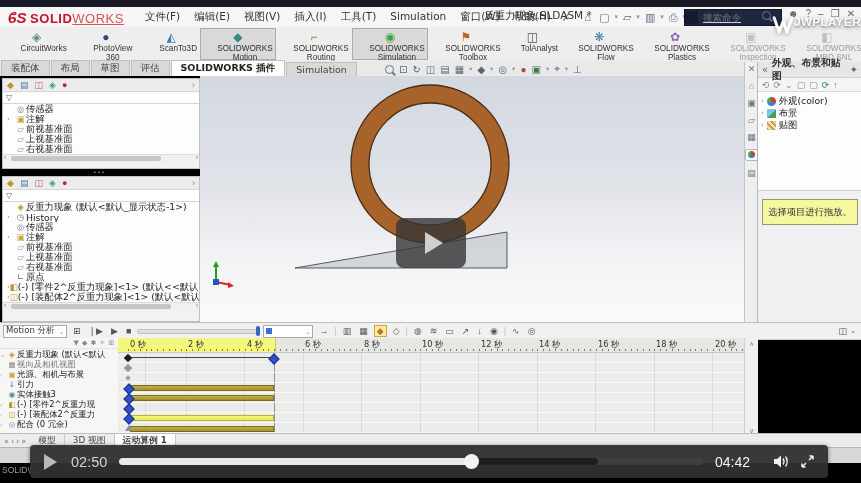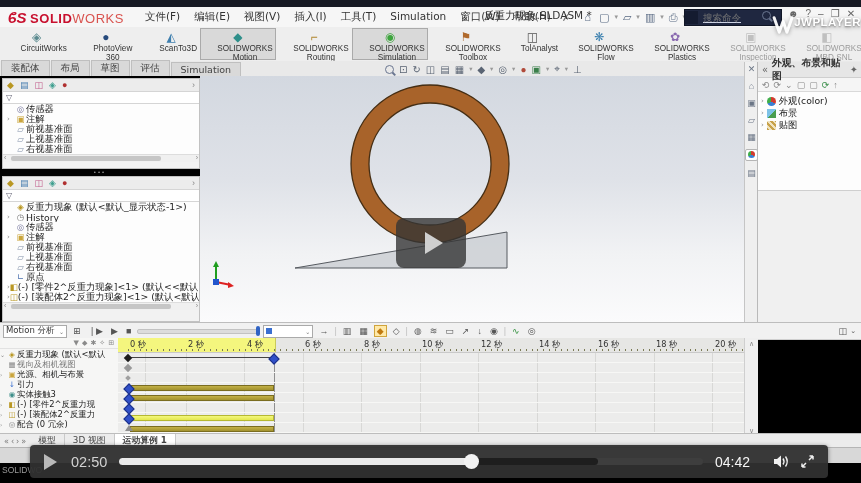--- a/index.html
+++ b/index.html
@@ -6,21 +6,21 @@
   #app{position:relative;width:861px;height:483px;background:#000;overflow:hidden;
        font-family:"Liberation Sans","DejaVu Sans",sans-serif;font-size:10px;color:#222;}
   .abs{position:absolute;}
   
   .topstrip{left:0;top:0;width:861px;height:7px;background:#171a24;}
   .menubar{left:0;top:7px;width:861px;height:20px;background:#f6f6f6;border-bottom:1px solid #d8d8d8;
            display:flex;align-items:center;}
   .logo{margin-left:8px;font-size:13px;white-space:nowrap;}
   .logo .b{color:#c8102e;font-style:italic;font-weight:bold;font-size:15px;}
   .logo .s{color:#c8102e;font-weight:bold;letter-spacing:.5px;}
-  .logo .w{color:#d9534f;letter-spacing:.5px;}
+  .logo .w{color:#d9534f;letter-spacing:.5px;text-decoration:underline;}
   .menus{display:flex;margin-left:14px;}
   .menus span{padding:2px 7px;font-size:10.5px;color:#333;cursor:default;}
   .pin{color:#777;font-size:10px;padding:0 4px;}
   .qicons{display:flex;align-items:center;margin-left:6px;color:#5a6b84;font-size:11px;}
   .qicons span{padding:0 4px;}
   .qicons .dd{color:#999;font-size:7px;padding:0 1px;}
   .doctitle{position:absolute;left:484px;top:9px;width:160px;font-size:10.5px;color:#333;white-space:nowrap;}
   .search{position:absolute;left:684px;top:9px;width:96px;height:15px;background:#1f2740;border:1px solid #101626;
           display:flex;align-items:center;}
   .search .sic{width:13px;height:13px;background:#141b30;margin-right:3px;display:inline-block;}
@@ -245,20 +245,21 @@
         <span class="ic" style="color:#8a8a8a">◧</span>
         <span class="lb">SOLIDWORKS MBD SNL</span>
       </div>
   </div>
 
   <div class="abs tabrow cjk">
     <span class="rtab">装配体</span>
     <span class="rtab">布局</span>
     <span class="rtab">草图</span>
     <span class="rtab">评估</span>
+    <span class="rtab active">SOLIDWORKS 插件</span>
     <span class="rtab">Simulation</span>
   </div>
 
   <div class="abs viewport">
     <svg width="544" height="246">
       <circle cx="230" cy="88" r="70" fill="none" stroke="#a8632a" stroke-width="18"></circle>
       <circle cx="230" cy="88" r="79" fill="none" stroke="#452e14" stroke-width="1.3"></circle>
       <circle cx="230" cy="88" r="61" fill="none" stroke="#452e14" stroke-width="1.3"></circle>
       <polygon points="95,192 307,192 307,156" fill="rgba(203,206,211,0.82)" stroke="#565a60" stroke-width="1"></polygon>
       <g>
@@ -447,20 +448,23 @@
           <span class="ar" style="color:#888;font-size:7px">›</span>
           <span class="scene-ic"></span>
           <span>布景</span>
         </div>
       <div class="tprow">
           <span class="ar" style="color:#888;font-size:7px">›</span>
           <span class="decal-ic"></span>
           <span>贴图</span>
         </div>
     </div>
+    <div class="msgbox cjk">
+        <span>选择项目进行拖放。</span>
+      </div>
   </div>
 
   <div class="abs mmtool">
     <div class="mmsel cjk">
         <span>Motion 分析</span>
         <span style="font-size:6px;color:#777">⌄</span>
       </div>
     <span class="mmi">⊞</span>
     <span class="mmi">❘▶</span>
     <span class="mmi">▶</span>

